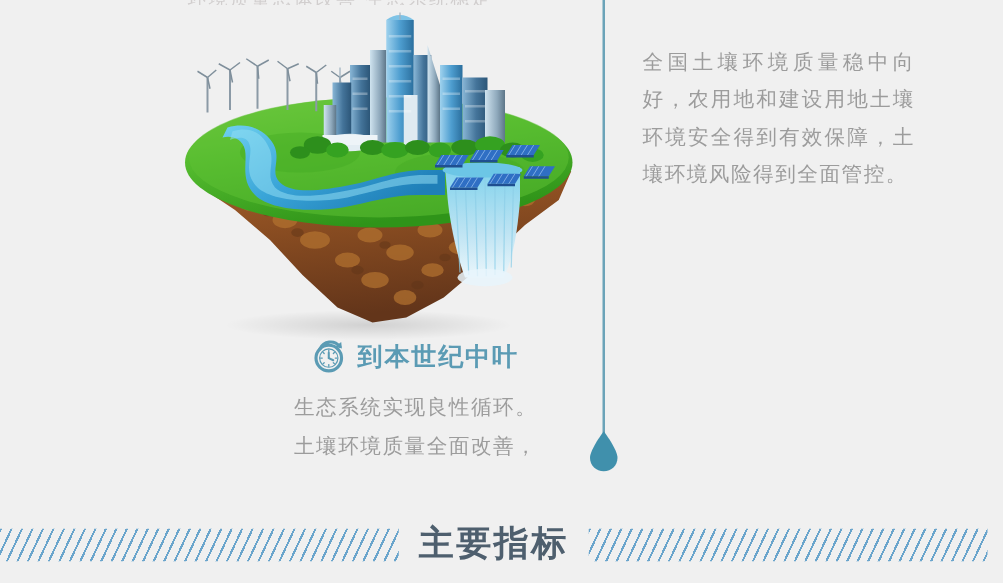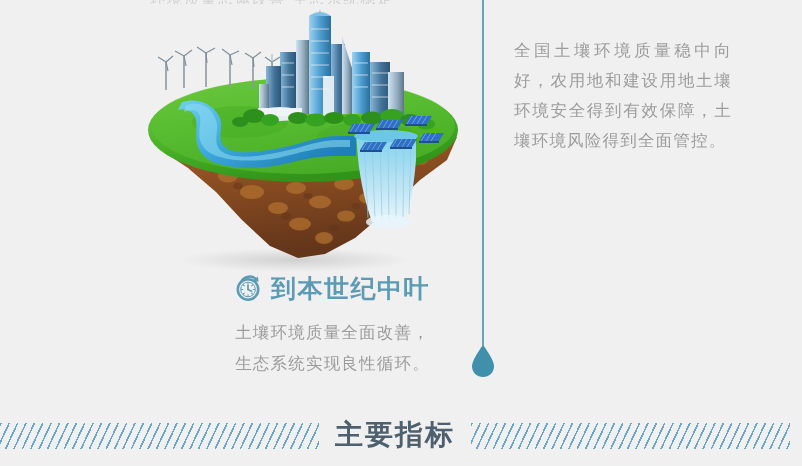--- a/index.html
+++ b/index.html
@@ -96,21 +96,21 @@
     margin-bottom: 12px;
   }
   .clock-icon {
     width: 27px;
     height: 27px;
     flex: 0 0 auto;
     display: block;
   }
   .caption-head-text {
     color: #5b9bb4;
-    font-size: 25px;
+    font-size: 20px;
     font-weight: 600;
     letter-spacing: 1.5px;
     white-space: nowrap;
   }
   .caption-body {
     color: #9c9c9c;
     font-size: 16.5px;
     line-height: 31px;
     letter-spacing: 1.2px;
     text-align: center;
@@ -460,22 +460,22 @@
         <g stroke="#5b9bb4" stroke-width="1.7" stroke-linecap="round">
           <line x1="13.5" y1="15" x2="13.5" y2="10.6"></line>
           <line x1="13.5" y1="15" x2="17.2" y2="16.8"></line>
         </g>
         <path d="M6.2 7.4 A9.6 9.6 0 0 1 22.6 5.4" fill="none" stroke="#5b9bb4" stroke-width="2.6" stroke-linecap="round"></path>
         <path d="M23.8 1.6 L24.4 7.0 L19.0 5.4 Z" fill="#5b9bb4"></path>
       </svg>
       <span class="caption-head-text">到本世纪中叶</span>
     </div>
     <div class="caption-body">
+      <span class="cb-line">生态系统实现良性循环。</span>
       <span class="cb-line">土壤环境质量全面改善，</span>
-      <span class="cb-line">生态系统实现良性循环。</span>
     </div>
   </div>
 
   <div class="section-heading">
     <div class="stripes left"></div>
     <div class="section-title">主要指标</div>
     <div class="stripes right"></div>
   </div>
 
 </div>

